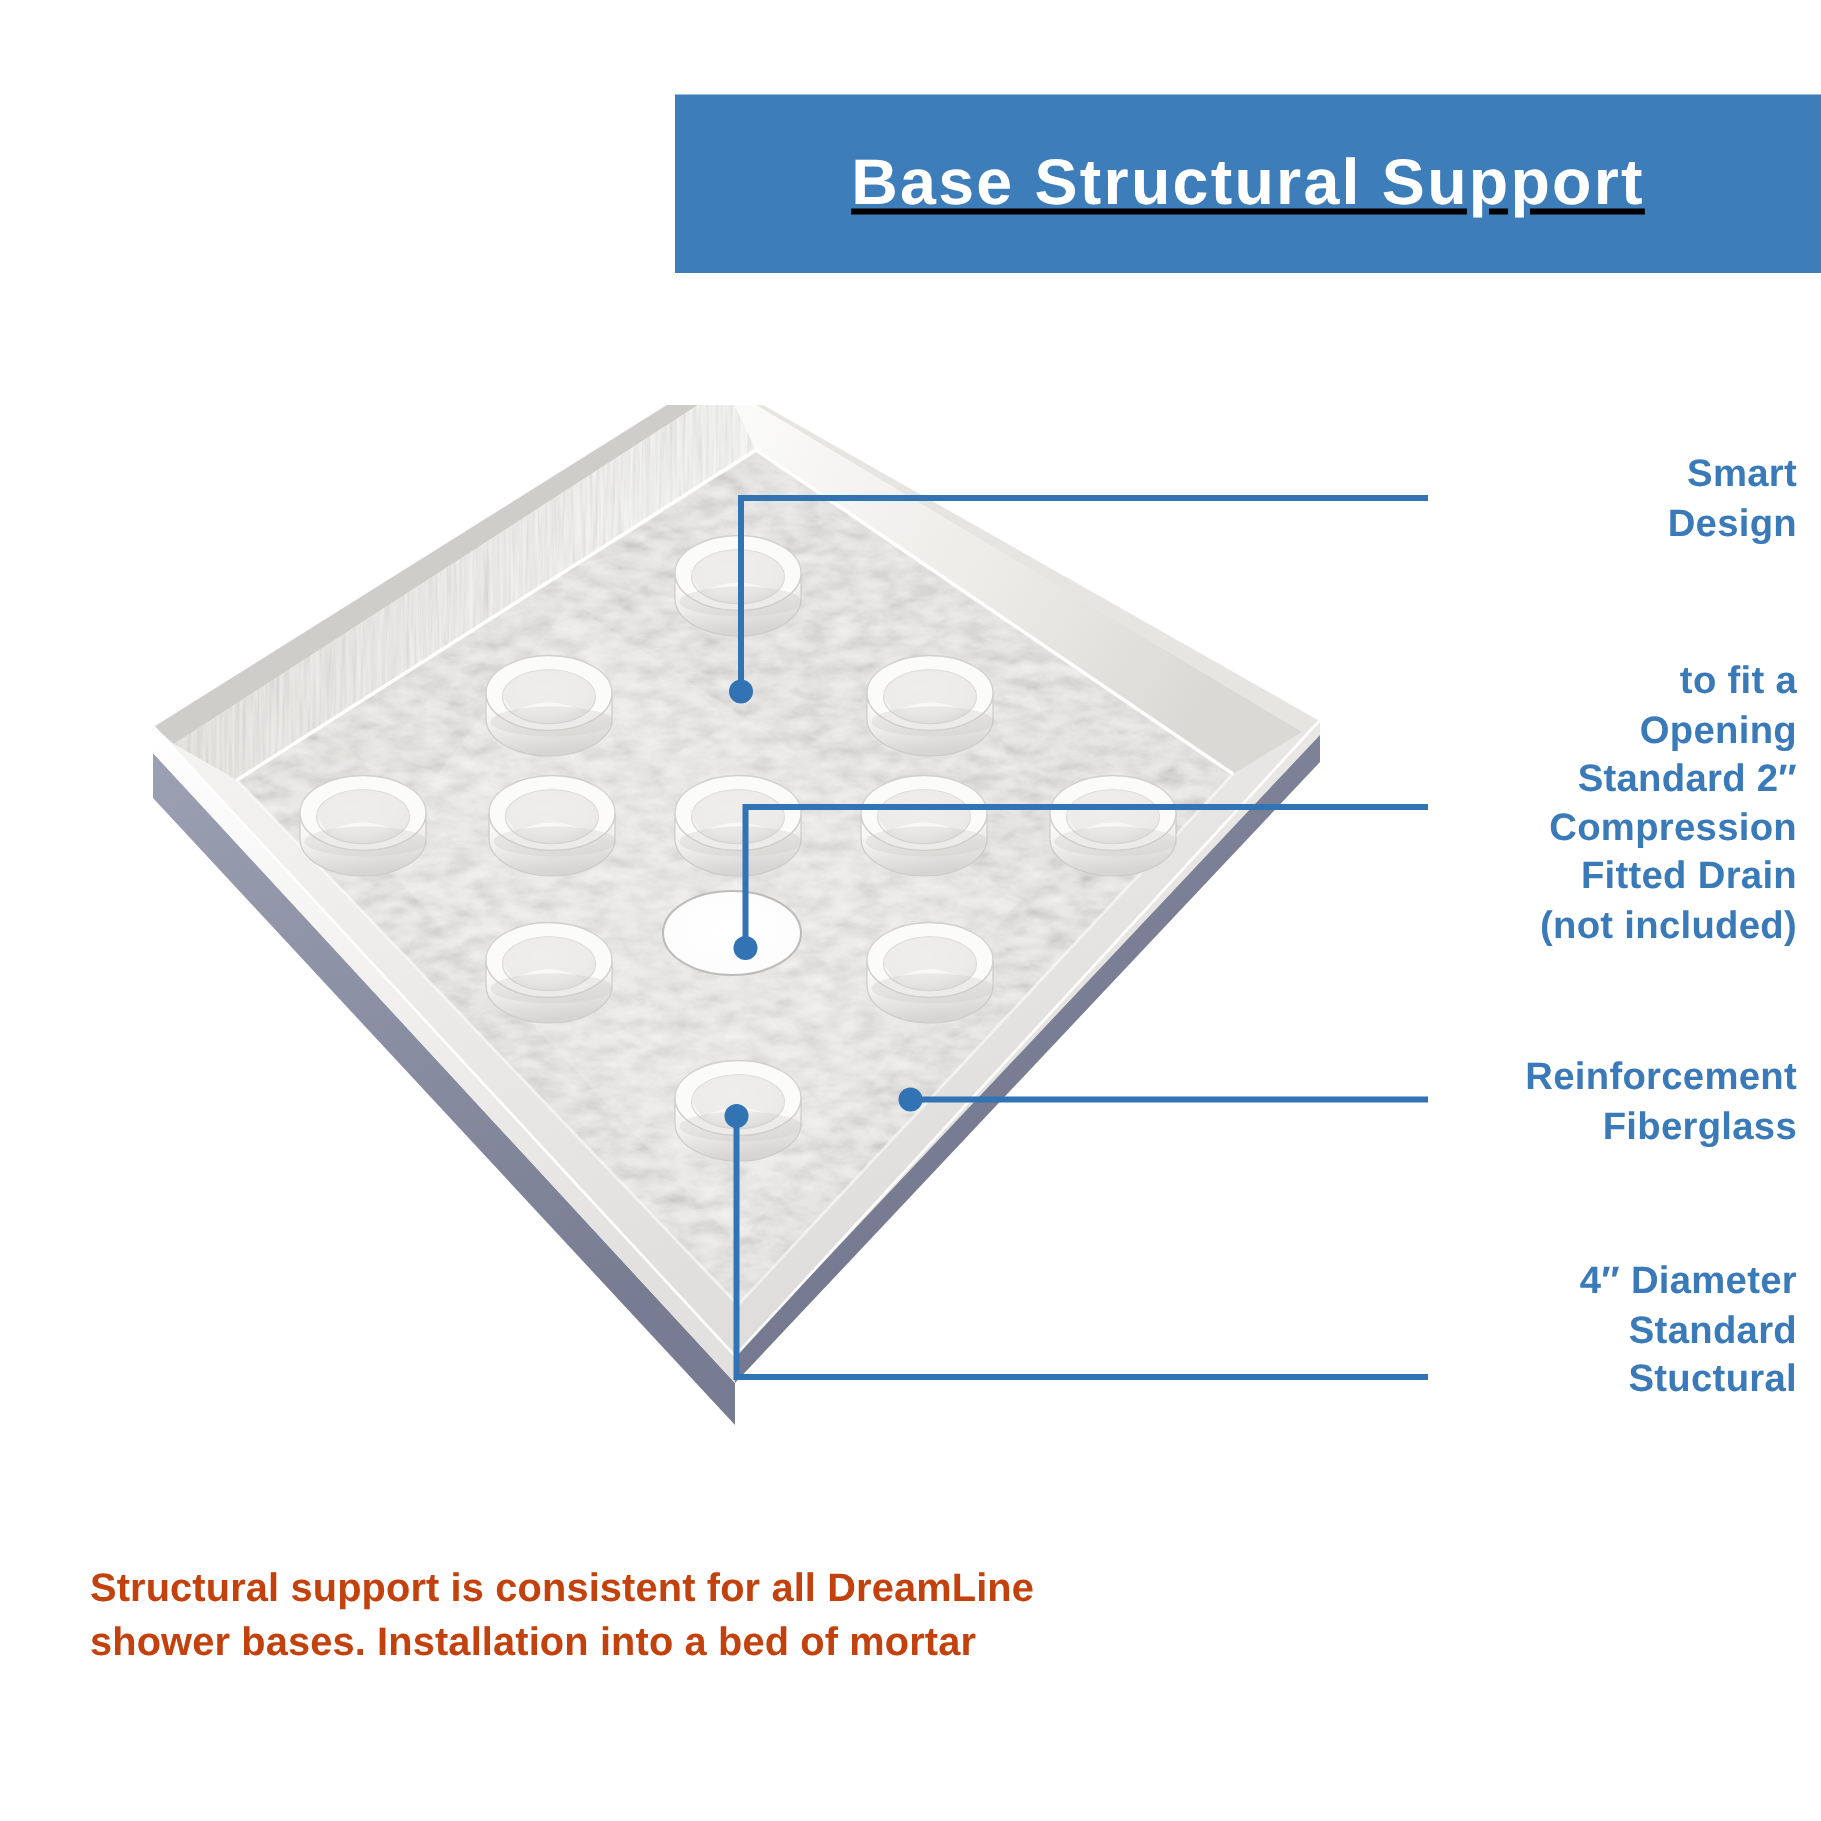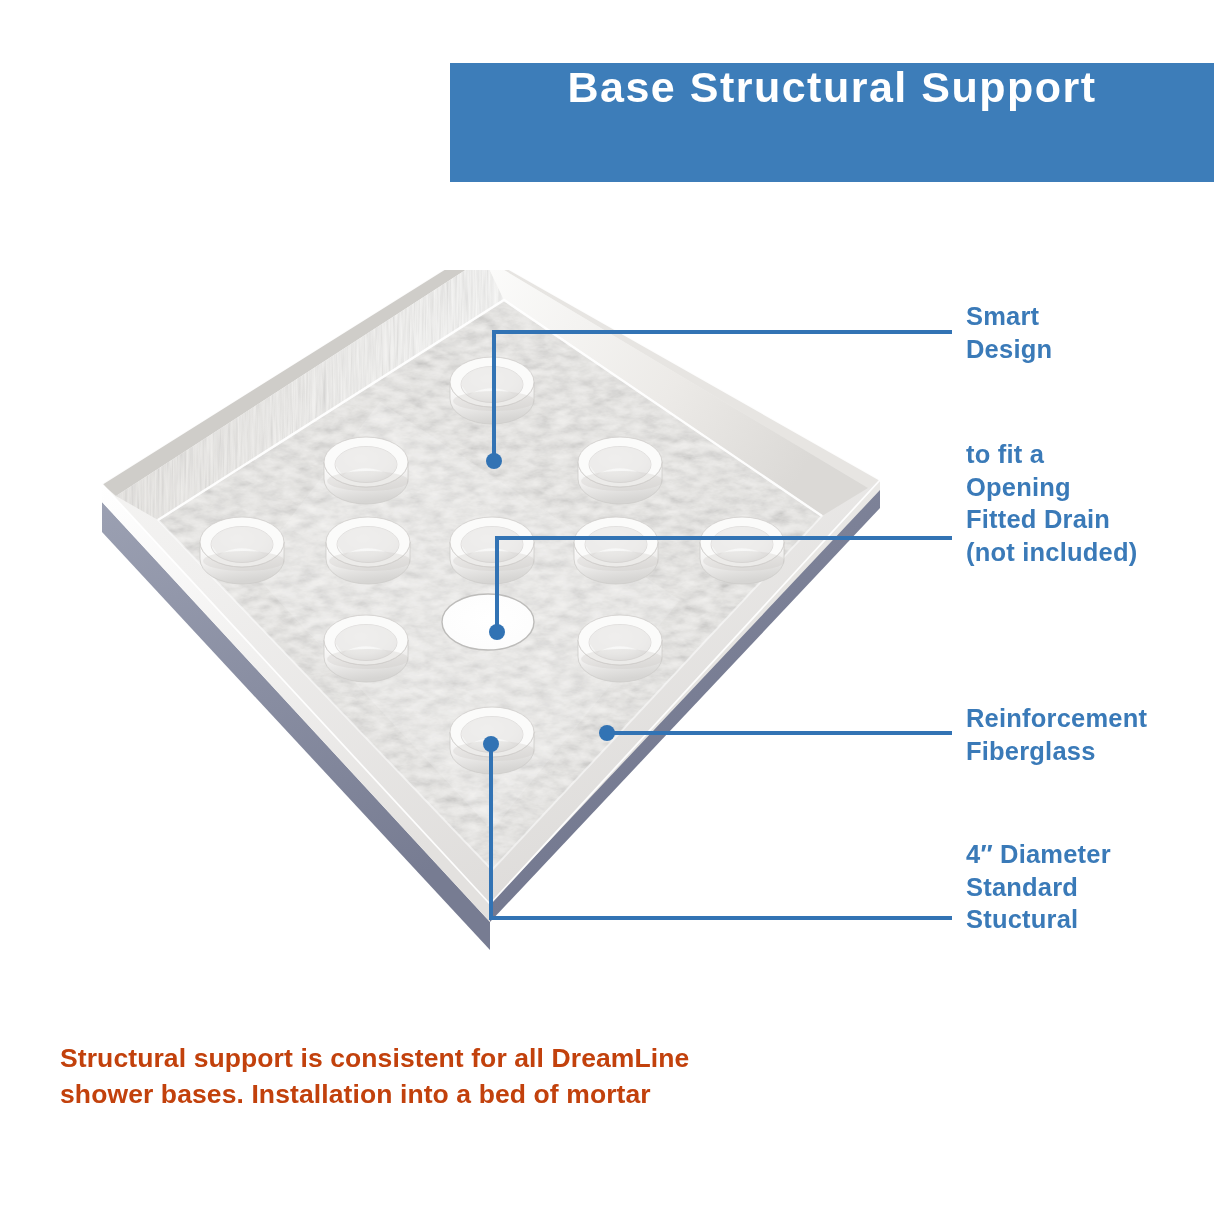--- a/index.html
+++ b/index.html
@@ -15,22 +15,23 @@
     background: #ffffff;
   }
 
   
   #header-banner {
     position: absolute;
     left: 450px; top: 63px;
     width: 764px; height: 119px;
     background: #3d7db9;
     display: flex;
-    align-items: flex-start;
+    align-items: center;
     justify-content: center;
+    text-decoration: underline;
   }
   #header-title {
     color: #ffffff;
     font-size: 43px;
     font-weight: bold;
     letter-spacing: 1.5px;
     white-space: nowrap;
   }
 
   
@@ -44,20 +45,21 @@
   
   .callout {
     position: absolute;
     left: 966px;
     color: #3a7ab8;
     font-weight: bold;
     font-size: 25.5px;
     line-height: 32.5px;
     letter-spacing: 0.2px;
     width: 232px;
+    text-align: right;
   }
   .callout .ln { display: block; white-space: nowrap; }
 
   #callout-smart-design   { top: 300px; }
   #callout-drain-opening  { top: 438px; }
   #callout-fiberglass     { top: 702px; }
   #callout-pvc-rings      { top: 838px; }
 
   
   #bottom-caption {
@@ -245,20 +247,22 @@
   </svg>
 
   <div class="callout" id="callout-smart-design">
     <span class="ln">Smart</span>
     <span class="ln">Design</span>
   </div>
 
   <div class="callout" id="callout-drain-opening">
     <span class="ln">to fit a</span>
     <span class="ln">Opening</span>
+    <span class="ln">Standard 2″</span>
+    <span class="ln">Compression</span>
     <span class="ln">Fitted Drain</span>
     <span class="ln">(not included)</span>
   </div>
 
   <div class="callout" id="callout-fiberglass">
     <span class="ln">Reinforcement</span>
     <span class="ln">Fiberglass</span>
   </div>
 
   <div class="callout" id="callout-pvc-rings">

